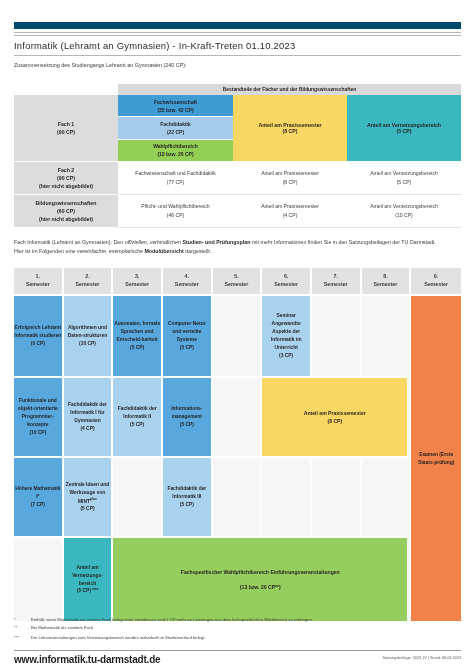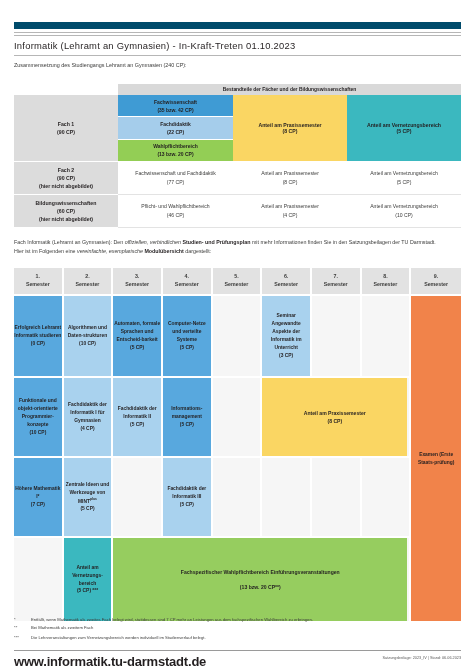--- a/index.html
+++ b/index.html
@@ -77,21 +77,21 @@
   .sup{font-size:3.4px;vertical-align:super;font-weight:bold;}
 
   
   .notes{position:absolute;left:14px;top:617px;width:447px;font-size:4.2px;color:#3c3c3b;line-height:1.5;}
   .note{display:flex;margin-bottom:2.2px;}
   .note .mk{width:17px;flex:none;}
   .note .tx{flex:1;}
 
   
   .frule{position:absolute;left:14px;top:650px;width:447px;height:1px;background:#9a9a9a;}
-  .furl{position:absolute;left:14px;top:654px;font-size:13px;font-weight:bold;color:#231f20;letter-spacing:-.2px;}
+  .furl{position:absolute;left:14px;top:654px;font-size:10px;font-weight:bold;color:#231f20;letter-spacing:-.2px;}
   .fmeta{position:absolute;right:14px;top:656px;font-size:3.8px;color:#5a5a5a;}
 </style>
 </head>
 <body>
 
 <div class="page">
 
   <div class="topbar"></div>
   <div class="rule-thin"></div>
   <div class="rule-thin2"></div>

